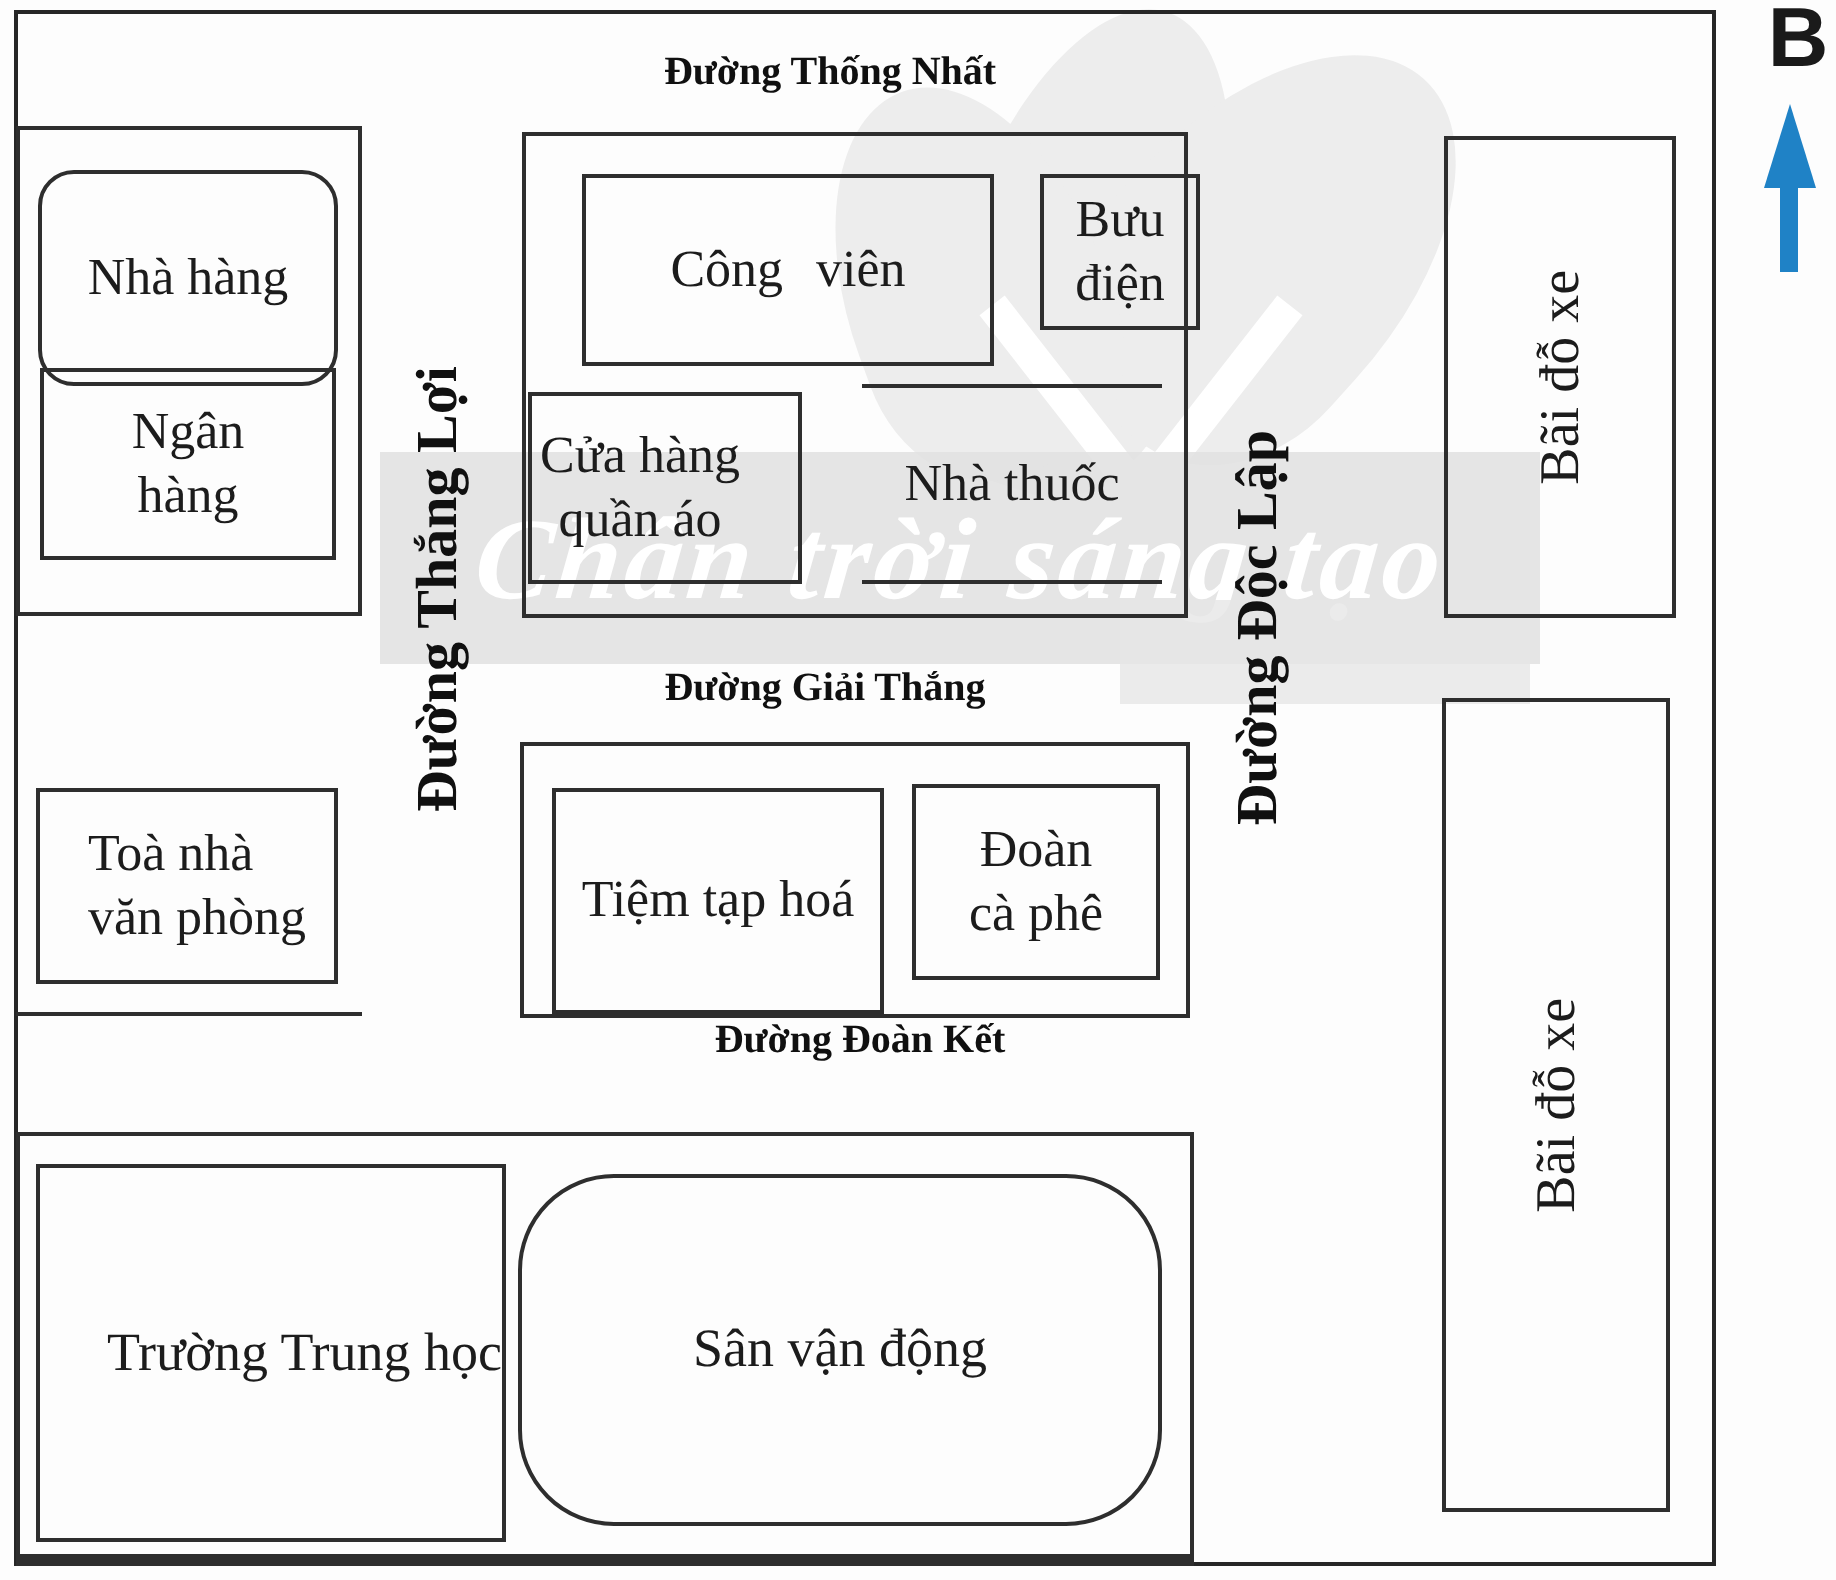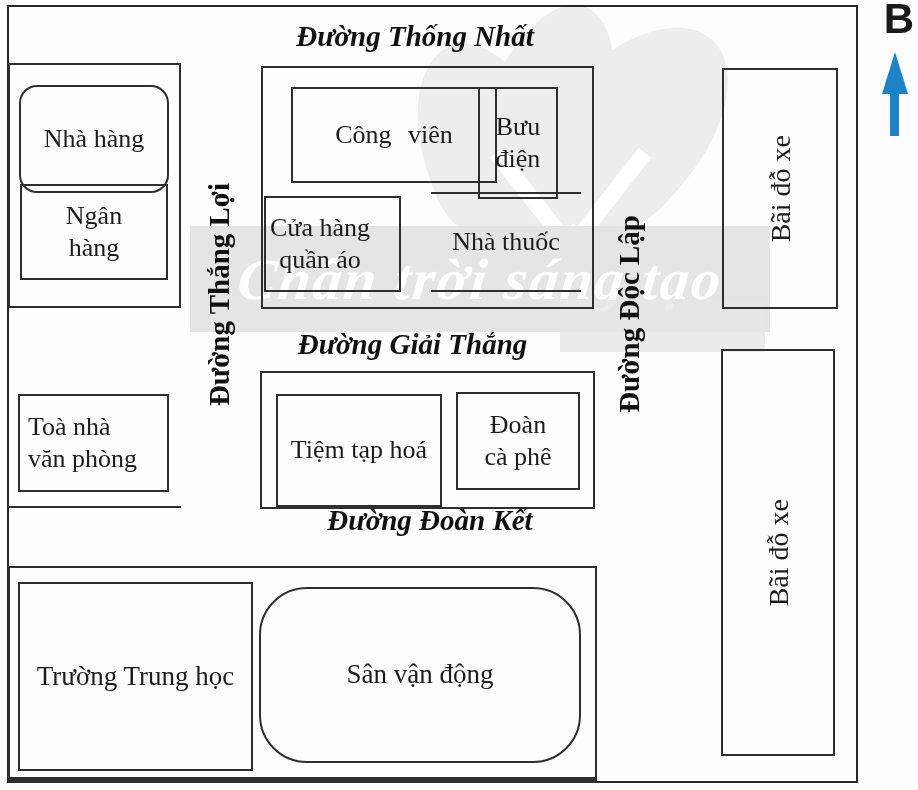--- a/index.html
+++ b/index.html
@@ -25,26 +25,26 @@
     border:2px solid #262626;box-sizing:border-box;z-index:2;background:transparent;
   }
   .box{
     position:absolute;border:2px solid #2e2e2e;box-sizing:border-box;
     background:transparent;z-index:2;
     display:flex;align-items:center;justify-content:center;
     text-align:center;font-size:26px;line-height:1.25;
   }
   .tbonly{border-left:none;border-right:none;}
   .pre{white-space:pre-line;}
-  .leftalign{justify-content:flex-start;text-align:left;padding-left:8px;}
+  .leftalign{justify-content:flex-start;text-align:left;padding-left:24px;}
   .vtext{writing-mode:vertical-rl;transform:rotate(180deg);font-size:28px;}
   
   .street{
-    position:absolute;z-index:3;font-weight:bold;font-size:29px;color:#101010;
-    display:flex;align-items:center;justify-content:center;text-align:center;font-style:italic;
+    position:absolute;z-index:3;font-weight:bold;font-size:20px;color:#101010;
+    display:flex;align-items:center;justify-content:center;text-align:center;
   }
   .street-v{
     position:absolute;z-index:3;font-weight:bold;font-size:29px;color:#101010;
     display:flex;align-items:center;justify-content:center;
   }
   .street-v .vtext{font-size:29px;font-weight:bold;}
   .hline{position:absolute;border-top:2px solid #2e2e2e;z-index:2;height:0;}
   
   .north-label{
     position:absolute;left:880px;top:-4px;width:38px;height:46px;z-index:3;
@@ -102,21 +102,21 @@
   </div>
   <div class="box" style="left:20px;top:184px;width:148px;height:96px;">
     <span class="pre">Ngân
 hàng</span>
   </div>
 
   <div class="box" style="left:261px;top:66px;width:333px;height:243px;"></div>
   <div class="box" style="left:291px;top:87px;width:206px;height:96px;">
     <span class="wordspace">Công viên</span>
   </div>
-  <div class="box" style="left:478px;top:87px;width:80px;height:112px;">
+  <div class="box" style="left:520px;top:87px;width:80px;height:78px;">
     <span class="pre">Bưu
 điện</span>
   </div>
   <div class="box leftalign" style="left:264px;top:196px;width:137px;height:96px;padding-left:4px;text-align:center;">
     <span class="pre">Cửa hàng
 quần áo</span>
   </div>
   <div class="box tbonly" style="left:431px;top:192px;width:150px;height:100px;">
     <span>Nhà thuốc</span>
   </div>
@@ -136,21 +136,21 @@
   <div class="box" style="left:276px;top:394px;width:166px;height:113px;">
     <span>Tiệm tạp hoá</span>
   </div>
   <div class="box" style="left:456px;top:392px;width:124px;height:98px;">
     <span class="pre">Đoàn
 cà phê</span>
   </div>
   <div class="hline" style="left:8px;top:506px;width:173px;"></div>
 
   <div class="box" style="left:8px;top:566px;width:589px;height:217px;border-bottom-width:6px;"></div>
-  <div class="box" style="left:18px;top:582px;width:235px;height:189px;">
+  <div class="box" style="left:18px;top:582px;width:235px;height:189px;justify-content:flex-end;">
     <span class="fs27">Trường Trung học</span>
   </div>
   <div class="box" style="left:259px;top:587px;width:322px;height:176px;border-radius:48px;">
     <span class="fs27">Sân vận động</span>
   </div>
 
   <div class="north-label">B</div>
   <div class="arrow-head"></div>
   <div class="arrow-shaft"></div>
 

